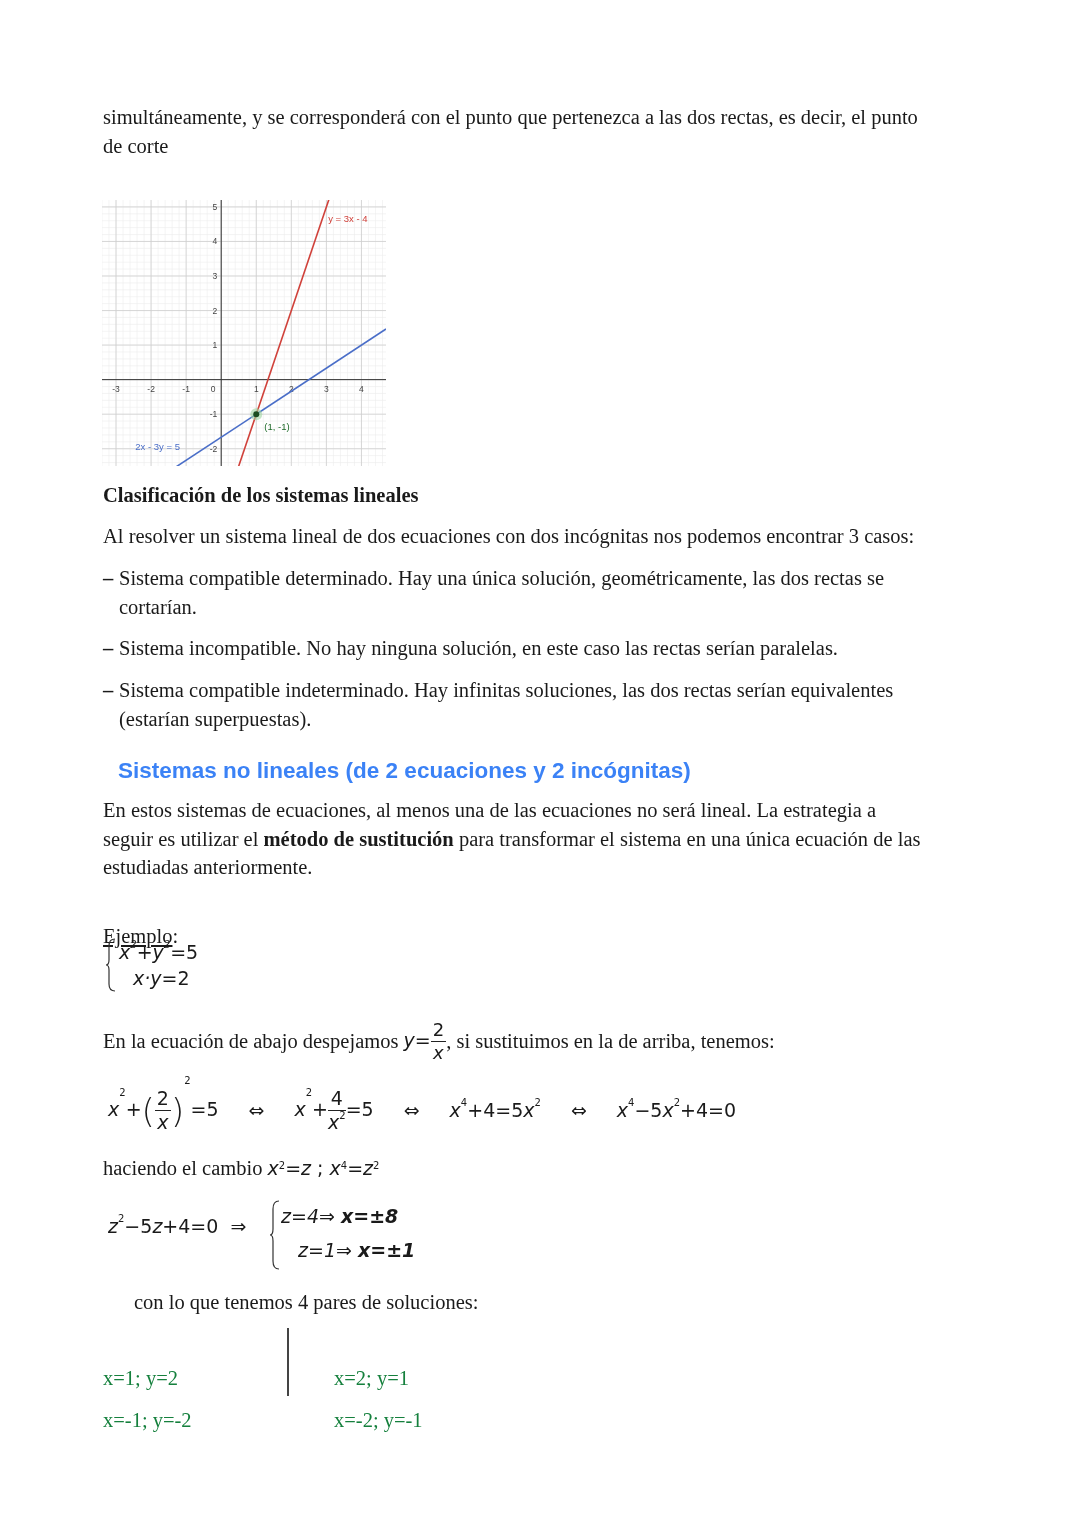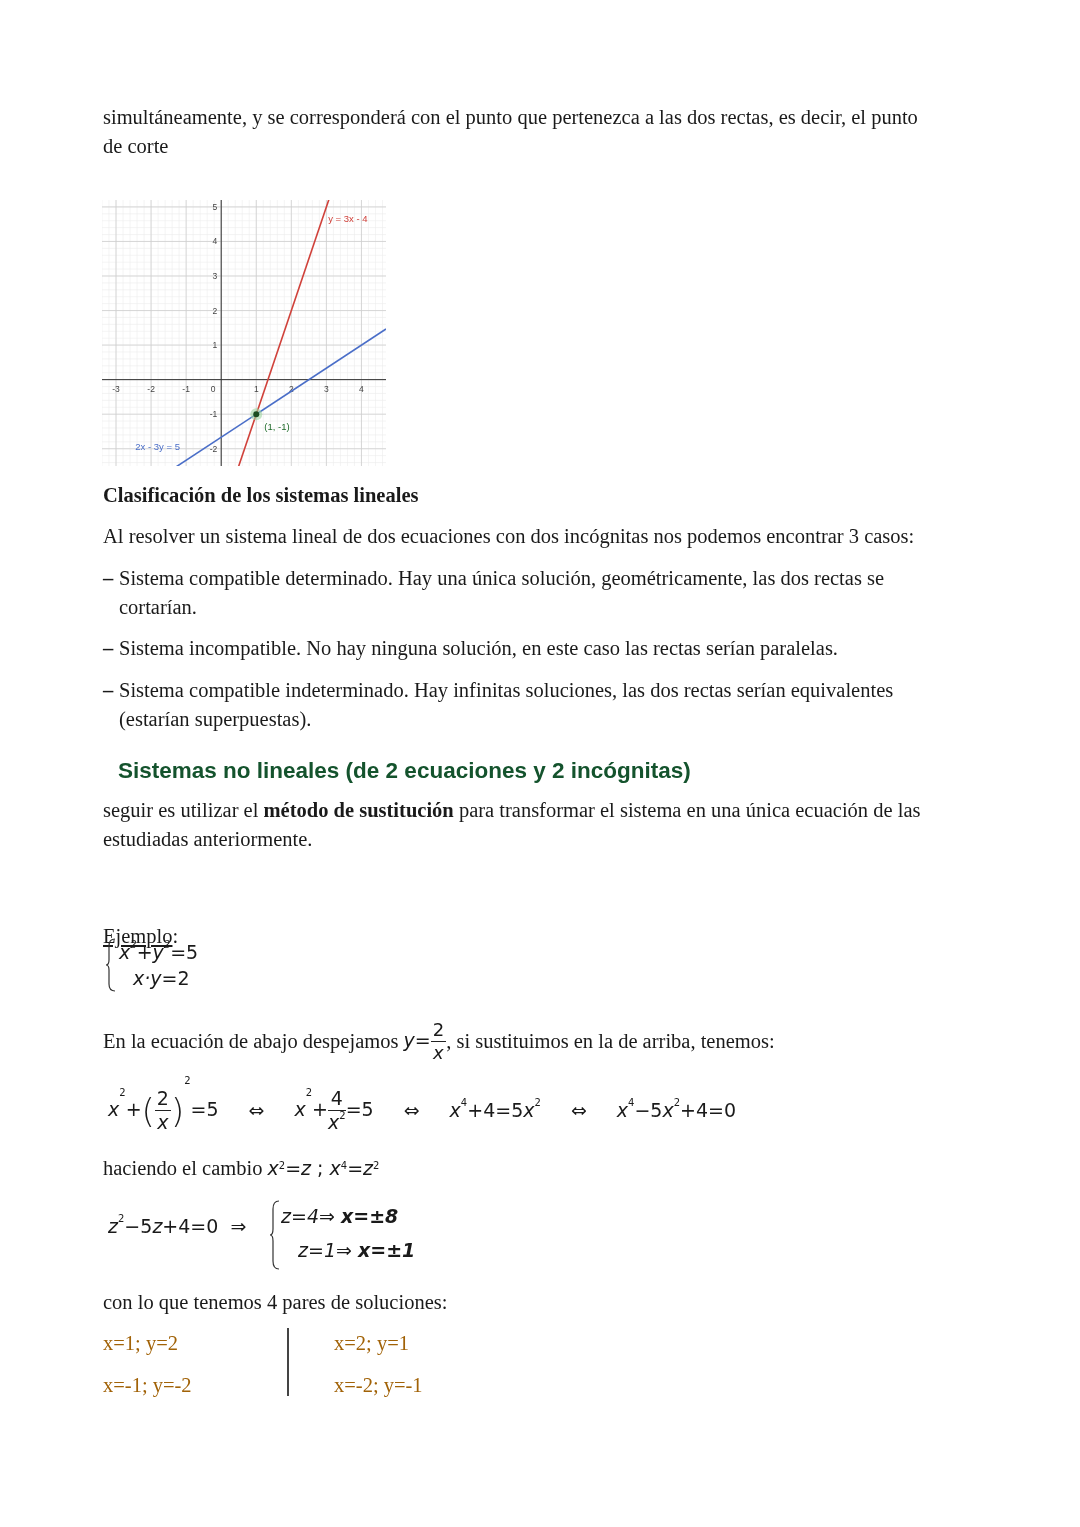--- a/index.html
+++ b/index.html
@@ -1,30 +1,30 @@
 <!DOCTYPE html>
 <html><head>
 <meta charset="utf-8">
 <style>
   html, body { margin:0; padding:0; background:#ffffff; }
   body { width:1080px; height:1527px; position:relative; font-family:"Liberation Serif", serif; color:#1a1a1a; overflow:hidden; }
   .p { position:absolute; left:103px; font-size:20.5px; line-height:28.5px; margin:0; }
   .w { width:880px; }
   .bold { font-weight:bold; }
-  .h2 { position:absolute; left:118px; top:758px; font-family:"Liberation Sans", sans-serif; font-weight:bold; font-size:22.5px; margin:0; color:#14532d; }
+  .h2 { position:absolute; left:118px; top:758px; font-family:"Liberation Sans", sans-serif; font-weight:bold; font-size:22.5px; margin:0; color:#3b82f6; }
   .li { position:absolute; left:103px; width:860px; font-size:20.5px; line-height:28.5px; }
   .li .dash { position:absolute; left:0; top:0; font-weight:bold; }
   .li .txt { display:block; padding-left:16px; }
   .math { font-family:"DejaVu Sans", sans-serif; font-size:19px; }
   .mi { font-style:italic; }
   sup.s { font-size:10px; vertical-align:top; position:relative; top:-2px; }
   .frac { display:inline-block; vertical-align:middle; text-align:center; line-height:1; }
   .frac .num { display:block; border-bottom:1.4px solid #222; padding:0 2px 2px; }
   .frac .den { display:block; padding-top:2px; }
-  .blue { color:#a16207; }
+  .blue { color:#15803d;margin-top:35px; }
   svg text { font-family:"Liberation Sans", sans-serif; }
 </style>
 </head>
 <body>
 
 <div class="p w" style="top:103px;">
   <div>simultáneamente, y se corresponderá con el punto que pertenezca a las dos rectas, es decir, el punto</div>
   <div>de corte</div>
 </div>
 
@@ -165,20 +165,21 @@
 </div>
 <div class="li" style="top:676px;">
   <span class="dash">–</span>
   <span class="txt">Sistema compatible indeterminado. Hay infinitas soluciones, las dos rectas serían equivalentes</span>
   <span class="txt">(estarían superpuestas).</span>
 </div>
 
 <div class="h2">Sistemas no lineales (de 2 ecuaciones y 2 incógnitas)</div>
 
 <div class="p w" style="top:796px;">
+  <div>En estos sistemas de ecuaciones, al menos una de las ecuaciones no será lineal. La estrategia a</div>
   <div><span>seguir es utilizar el </span><b>método de sustitución</b><span> para transformar el sistema en una única ecuación de las</span></div>
   <div>estudiadas anteriormente.</div>
 </div>
 
 <div class="p" style="top:922px;"><u>Ejemplo</u><span>:</span></div>
 
 <div style="position:absolute; left:106px; top:936px; width:120px; height:58px;">
   <svg style="position:absolute; left:0; top:2px;" width="10" height="54">
       <path d="M9 1 Q3 1 3 8 L3 22 Q3 27 0 27 Q3 27 3 32 L3 46 Q3 53 9 53" fill="none" stroke="#333" stroke-width="1.2"></path>
     </svg>
@@ -212,18 +213,18 @@
 <svg style="position:absolute; left:270px; top:1200px;" width="10" height="70">
     <path d="M9 1 Q3 1 3 9 L3 29 Q3 35 0 35 Q3 35 3 41 L3 61 Q3 69 9 69" fill="none" stroke="#333" stroke-width="1.2"></path>
   </svg>
 <div class="math" style="position:absolute; left:281px; top:1205px;">
   <span class="mi">z=4⇒</span> <b class="mi">x=±8</b>
 </div>
 <div class="math" style="position:absolute; left:298px; top:1239px;">
   <span class="mi">z=1⇒</span> <b class="mi">x=±1</b>
 </div>
 
-<div class="p" style="top:1288px;">con lo que tenemos 4 pares de soluciones:</div>
+<div class="p" style="top:1288px;margin-left:31px;">con lo que tenemos 4 pares de soluciones:</div>
 <div class="p blue" style="top:1329px;">x=1; y=2</div>
 <div class="p blue" style="top:1371px;">x=-1; y=-2</div>
 <div style="position:absolute; left:287px; top:1328px; width:2px; height:68px; background:#444;"></div>
 <div class="p blue" style="top:1329px; left:334px;">x=2; y=1</div>
 <div class="p blue" style="top:1371px; left:334px;">x=-2; y=-1</div>
 
 </body></html>

